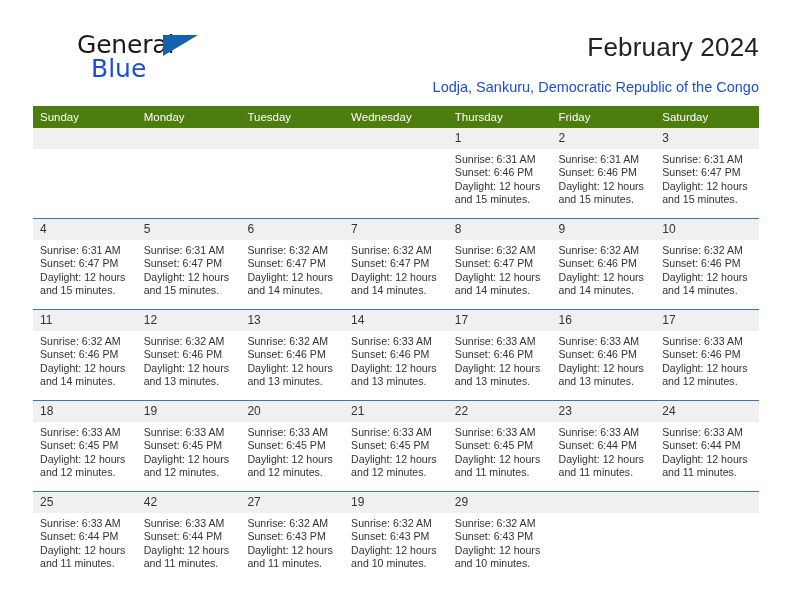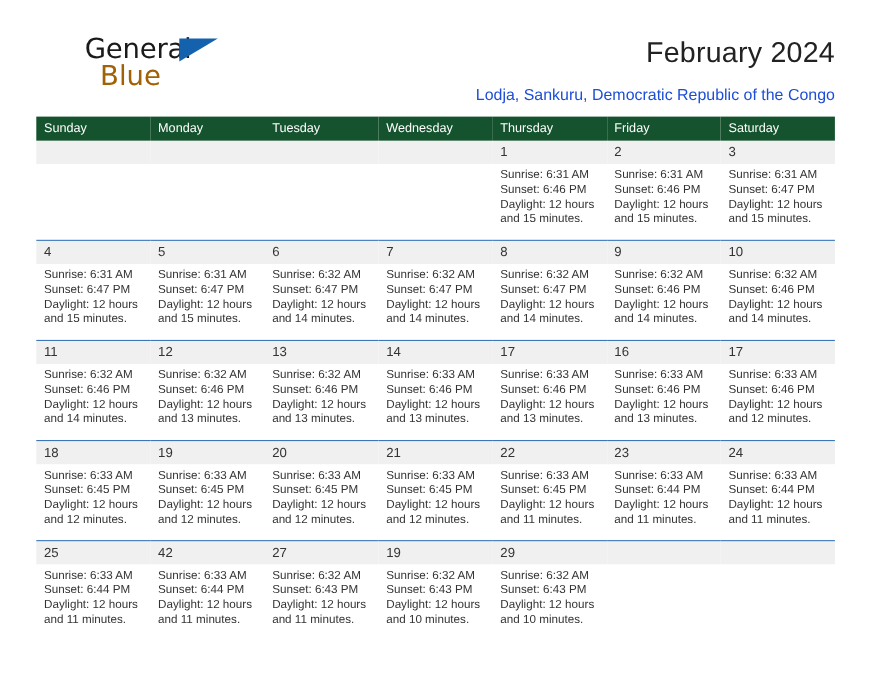--- a/index.html
+++ b/index.html
@@ -57,21 +57,21 @@
     width: 0;
     height: 0;
     border-left: 35px solid #1461ad;
     border-bottom: 21px solid transparent;
   }
   .logo-row2 {
     display: block;
     margin-left: 58px;
     margin-top: -2px;
     font-size: 25px;
-    color: #a16207;
+    color: #1d4ed8;
     font-family: "DejaVu Sans", sans-serif;
     font-weight: 400;
   }
 
   .title {
     position: absolute;
     right: 33px;
     top: 32px;
     font-size: 26px;
     color: #222222;
@@ -93,21 +93,21 @@
   .calendar {
     position: absolute;
     left: 33px;
     top: 106px;
     width: 726px;
     border-collapse: collapse;
     table-layout: fixed;
   }
 
   .calendar th {
-    background: #14532d;
+    background: #4d7c0f;
     color: #ffffff;
     font-size: 11.5px;
     font-weight: 400;
     text-align: left;
     padding: 5px 0 5px 7px;
     height: 18px;
     box-sizing: border-box;
   }
 
   .week-row > td {

